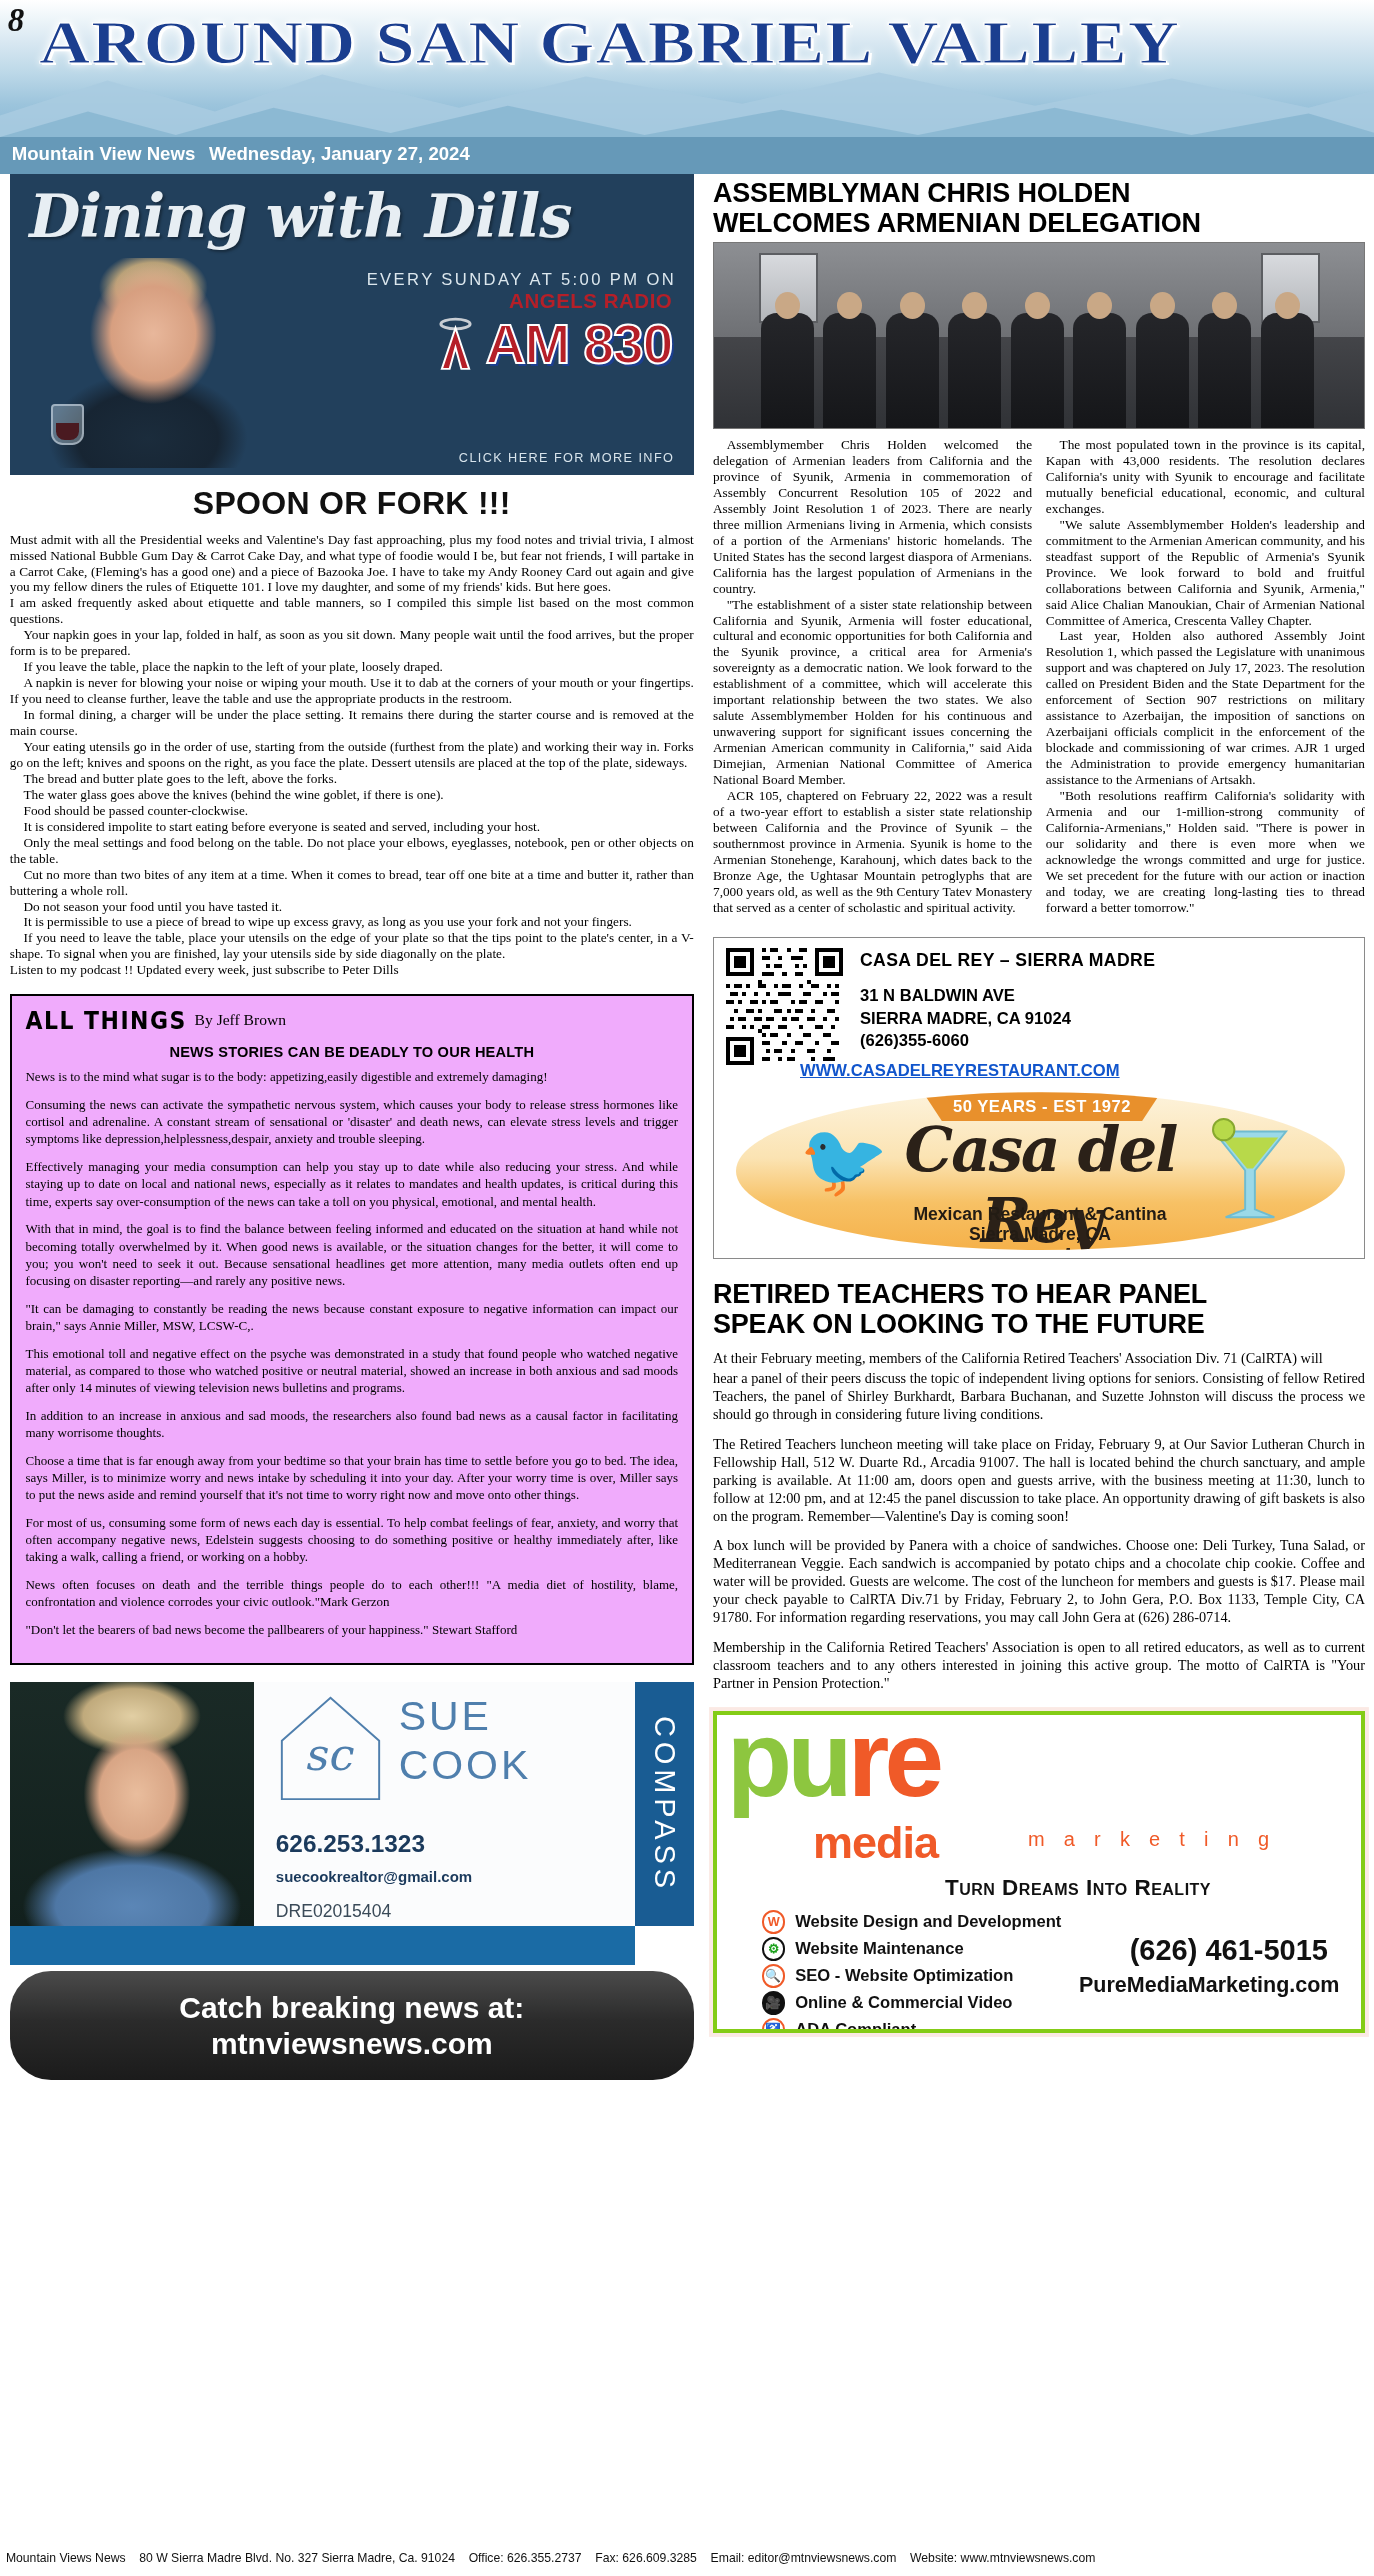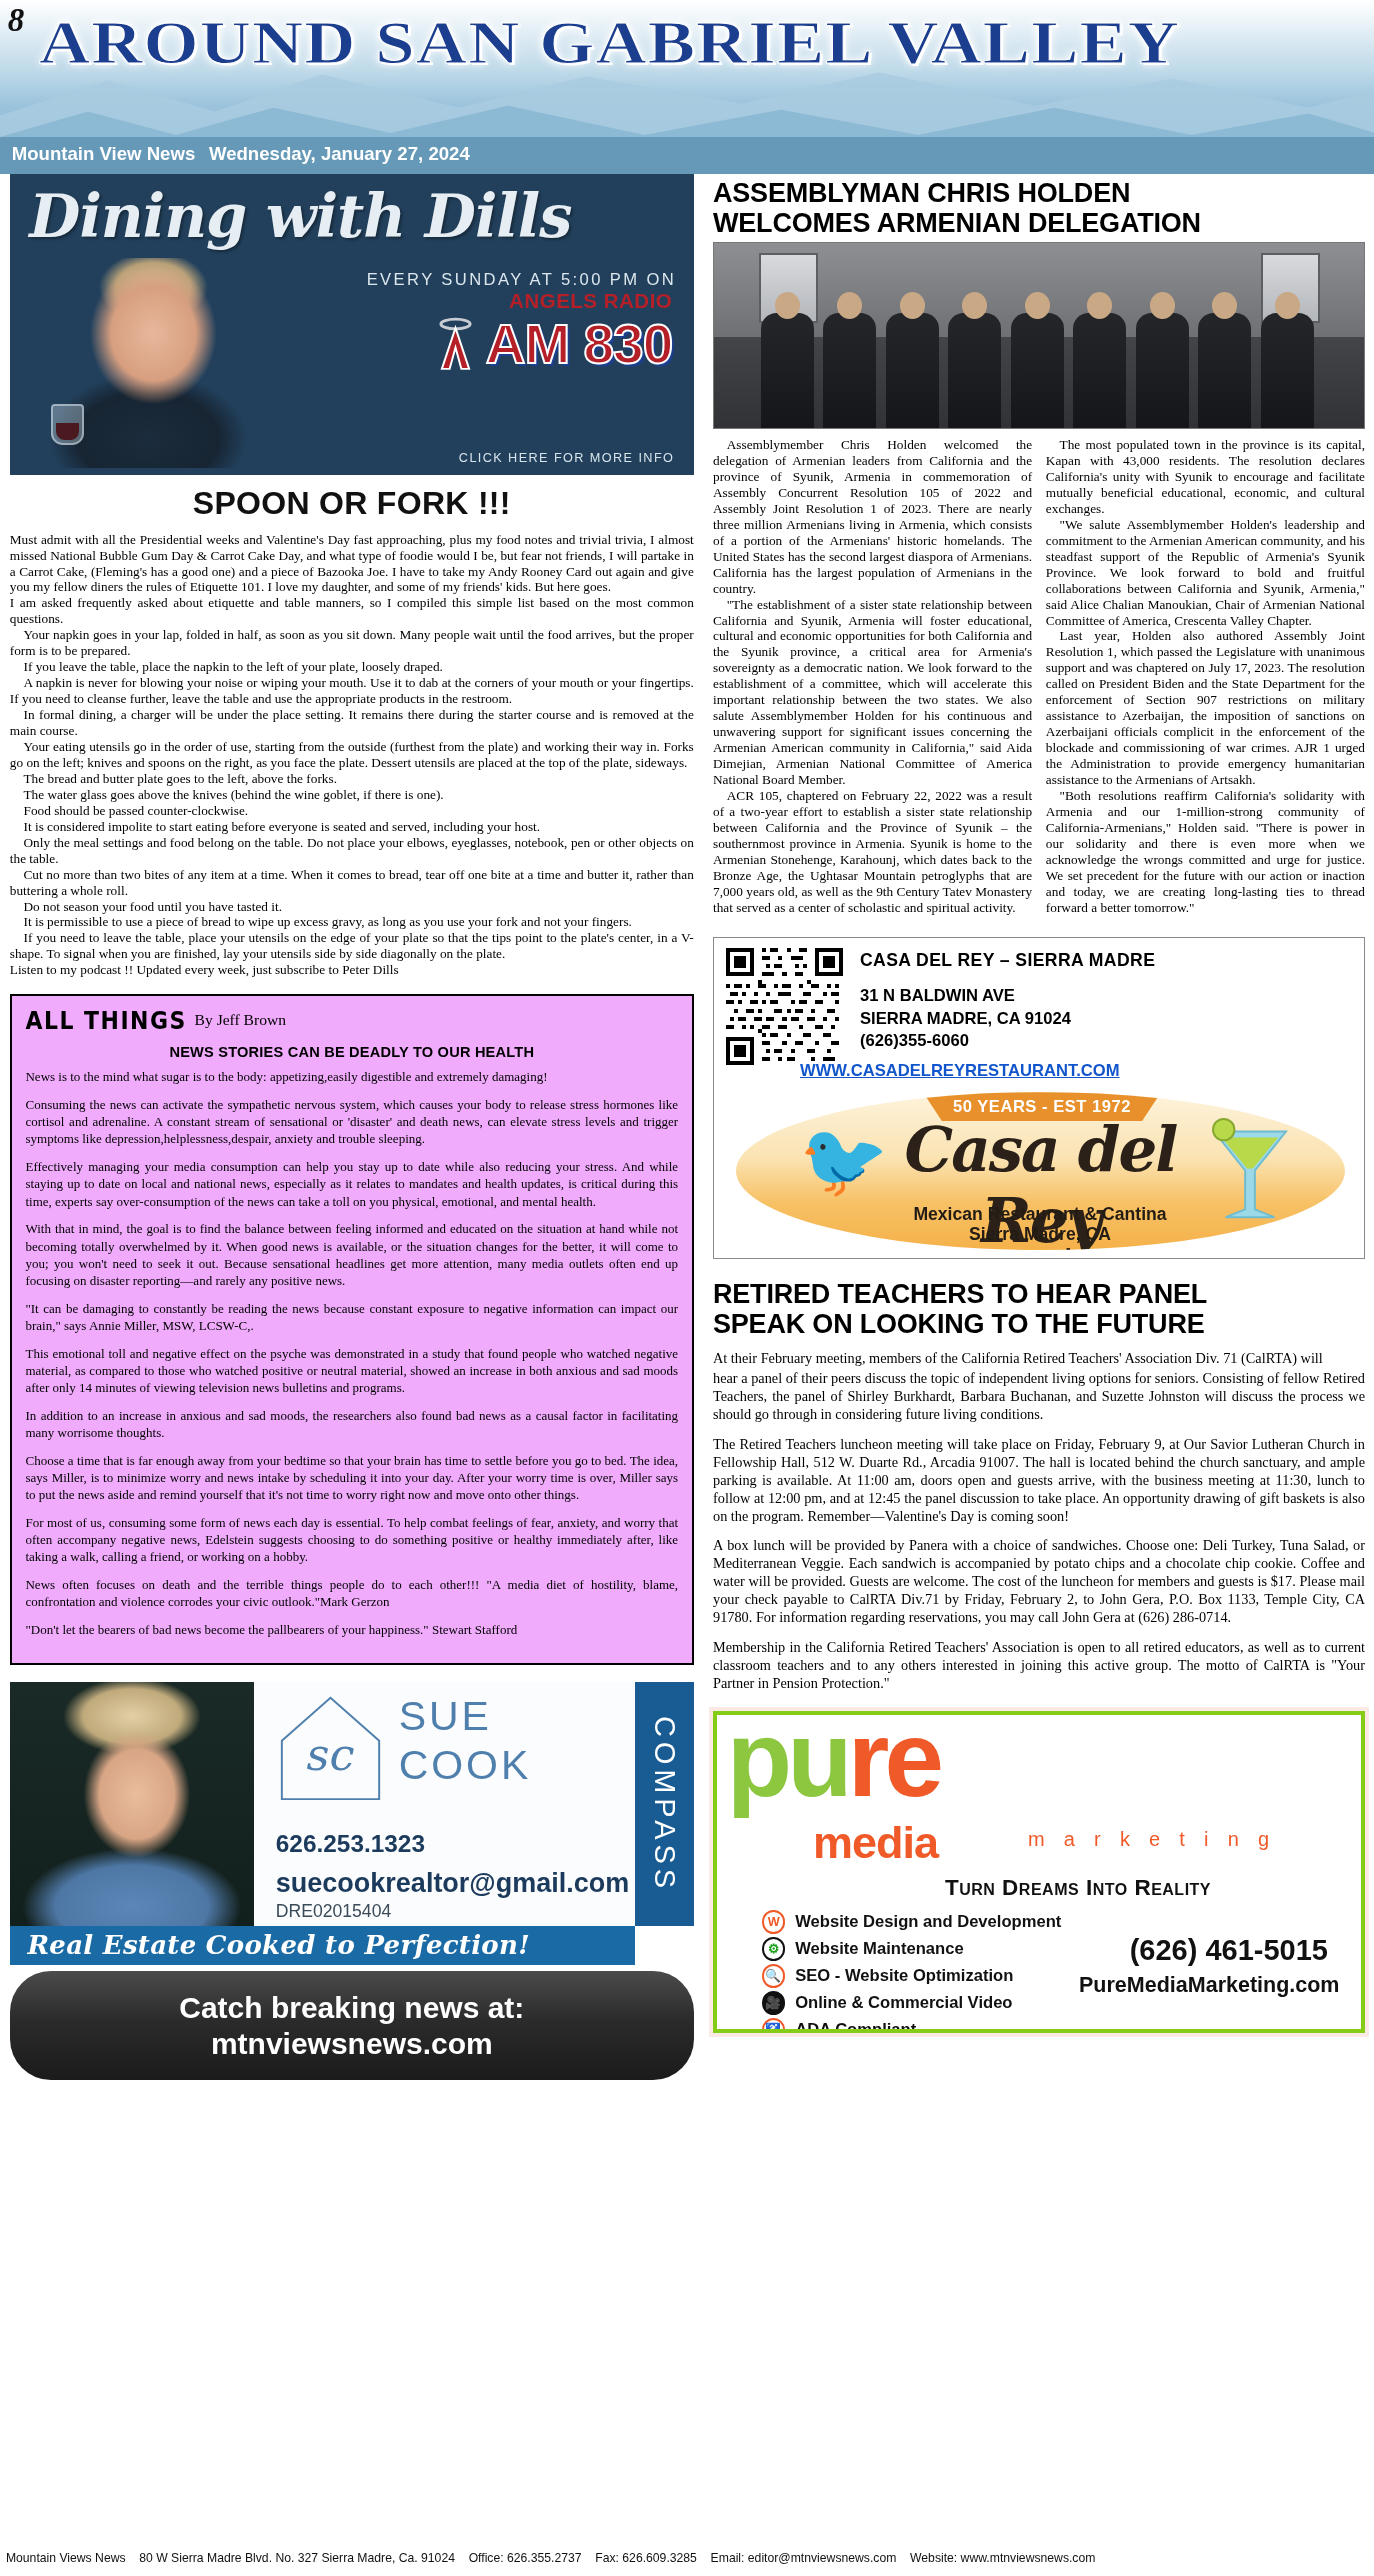--- a/index.html
+++ b/index.html
@@ -280,21 +280,21 @@
     letter-spacing: 2.9px; line-height: 1.18;
   }
   .sue-phone {
     position: absolute; left: 266px; top: 148px;
     font-family: "Liberation Sans", sans-serif;
     font-size: 24.4px; font-weight: bold; color: #1b3a5c;
   }
   .sue-email {
     position: absolute; left: 266px; top: 186px;
     font-family: "Liberation Sans", sans-serif;
-    font-size: 27px; font-weight: bold; color: #1b3a5c;
+    font-size: 15px; font-weight: bold; color: #1b3a5c;
   }
   .sue-dre {
     position: absolute; left: 266px; top: 219px;
     font-family: "Liberation Sans", sans-serif;
     font-size: 17.6px; color: #3a4a58;
   }
   .compass-bar {
     position: absolute; right: 0; top: 0; width: 59px; height: 244px;
     background: #195c93; color: #fff;
     font-family: "Liberation Sans", sans-serif;
@@ -478,21 +478,20 @@
         <div>SUE</div>
         <div>COOK</div>
       </div>
       <div class="sue-phone">626.253.1323</div>
       <div class="sue-email">suecookrealtor@gmail.com</div>
       <div class="sue-dre">DRE02015404</div>
       <div class="compass-bar">
           <span>COMPASS</span>
         </div>
       <div class="sue-tagbar"></div>
-      <div class="sue-tag">Real Estate Cooked to Perfection!</div>
     </div>
 
     <div class="news-pill">
       <div>
         <div>Catch breaking news at:</div>
         <div>mtnviewsnews.com</div>
       </div>
     </div>
   </div>
 

